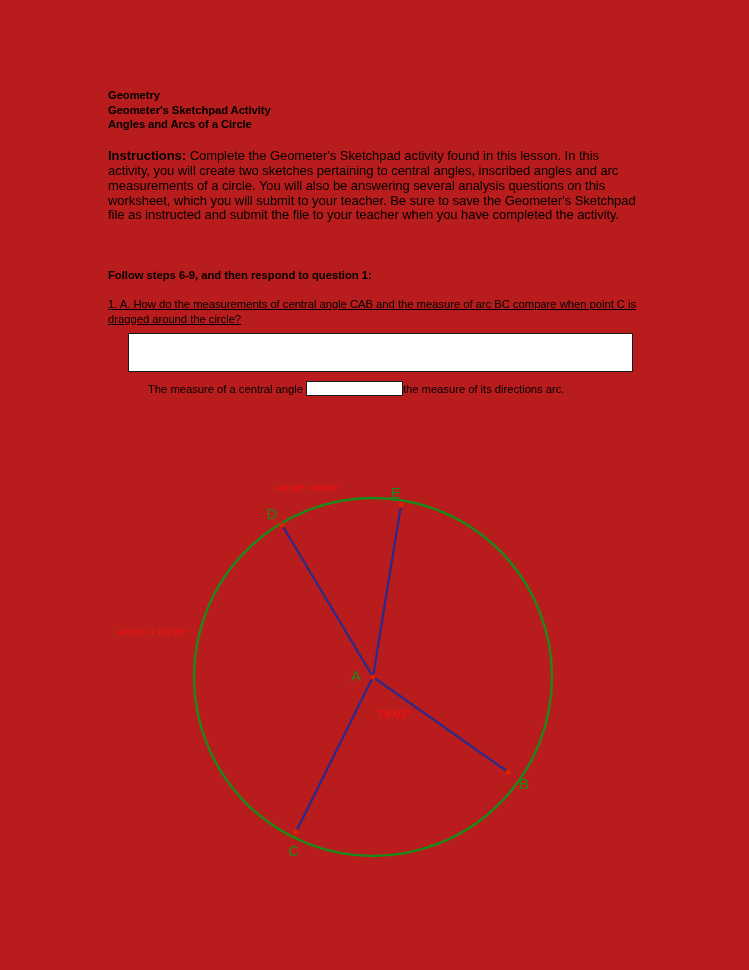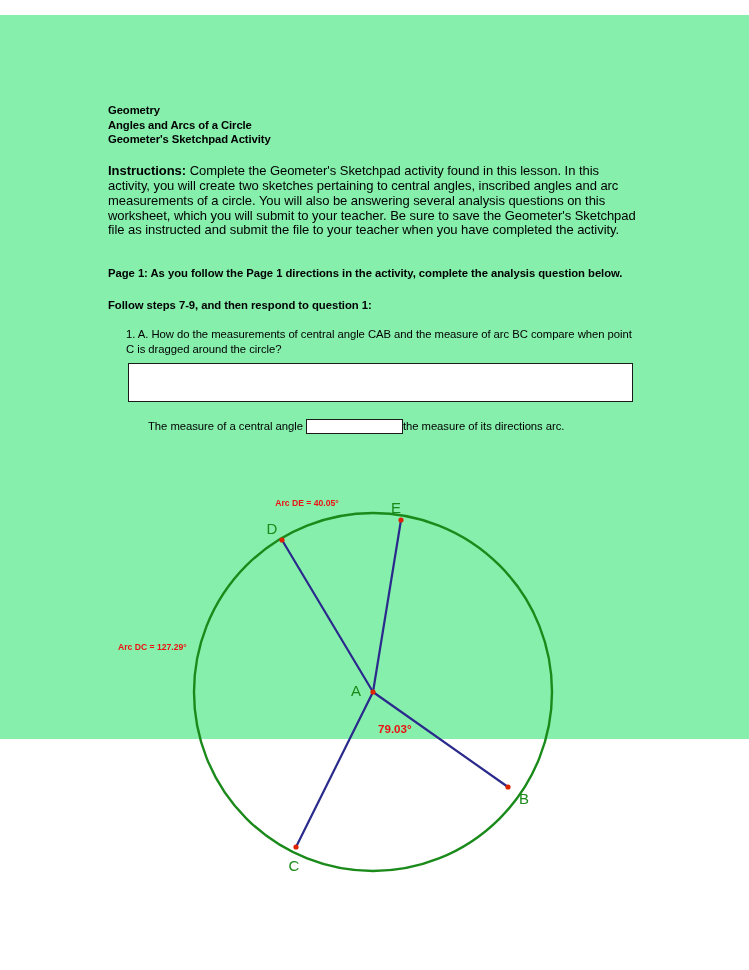--- a/index.html
+++ b/index.html
@@ -10,24 +10,24 @@
   body {
     width: 749px;
     height: 970px;
     font-family: "Liberation Sans", sans-serif;
     color: #000000;
     position: relative;
     overflow: hidden;
   }
   .page {
     position: absolute;
-    left: 0; top: 15px;
+    left: 0; top: 0;
     width: 749px;
-    height: 724px;
-    background: #86efac;
+    height: 970px;
+    background: #b91c1c;
   }
   .content {
     position: absolute;
     left: 108px;
     top: 88px;
     width: 533px;
   }
   .hdr-line {
     font-size: 11.3px;
     font-weight: bold;
@@ -44,42 +44,41 @@
     letter-spacing: -0.05px;
   }
   .para b { font-weight: bold; }
   .bold-para {
     font-size: 11.3px;
     font-weight: bold;
     line-height: 14.9px;
     letter-spacing: -0.05px;
   }
   .indent-1 {
-    margin-left: 18px;
     font-size: 11.3px;
     line-height: 14.9px;
     letter-spacing: -0.05px;
+    text-decoration: underline;
   }
   .indent-0 {
     font-size: 11.3px;
     line-height: 14.9px;
     letter-spacing: -0.05px;
   }
   .answer-box {
     margin-top: 6px;
     margin-left: 20px;
     width: 505px;
     height: 39px;
     border: 1.6px solid #1b1b1b;
     background: #ffffff;
     box-sizing: border-box;
   }
   .blank-row {
     margin-left: 40px;
-    margin-top: 8px;
     display: flex;
     align-items: center;
     font-size: 11.3px;
     letter-spacing: -0.05px;
     white-space: nowrap;
   }
   .blank-box {
     display: inline-block;
     width: 97px;
     height: 15px;
@@ -99,35 +98,34 @@
 </style>
 </head>
 <body>
 
 <div class="page">
 
   <div class="content">
 
     <div>
       <div class="hdr-line">Geometry</div>
+      <div class="hdr-line">Geometer's Sketchpad Activity</div>
       <div class="hdr-line">Angles and Arcs of a Circle</div>
-      <div class="hdr-line">Geometer's Sketchpad Activity</div>
     </div>
 
     <div class="block-gap-lg"></div>
 
     <div class="para"><b>Instructions:</b><span>  Complete the Geometer's Sketchpad activity found in this lesson. In this activity, you will create two sketches pertaining to central angles, inscribed angles and arc measurements of a circle. You will also be answering several analysis questions on this worksheet, which you will submit to your teacher. Be sure to save the Geometer's Sketchpad file as instructed and submit the file to your teacher when you have completed the activity.</span></div>
 
     <div style="height:28px"></div>
 
-    <div class="bold-para">Page 1:  As you follow the Page 1 directions in the activity, complete the analysis question below.</div>
 
     <div class="block-gap-lg"></div>
 
-    <div class="bold-para">Follow steps 7-9, and then respond to question 1:</div>
+    <div class="bold-para">Follow steps 6-9, and then respond to question 1:</div>
 
     <div class="block-gap-md"></div>
 
     <div class="indent-1">1. A. How do the measurements of central angle CAB and the measure of arc BC compare when point C is dragged around the circle?</div>
 
     <div class="answer-box"></div>
 
     <div class="block-gap-sm"></div>
 
 

